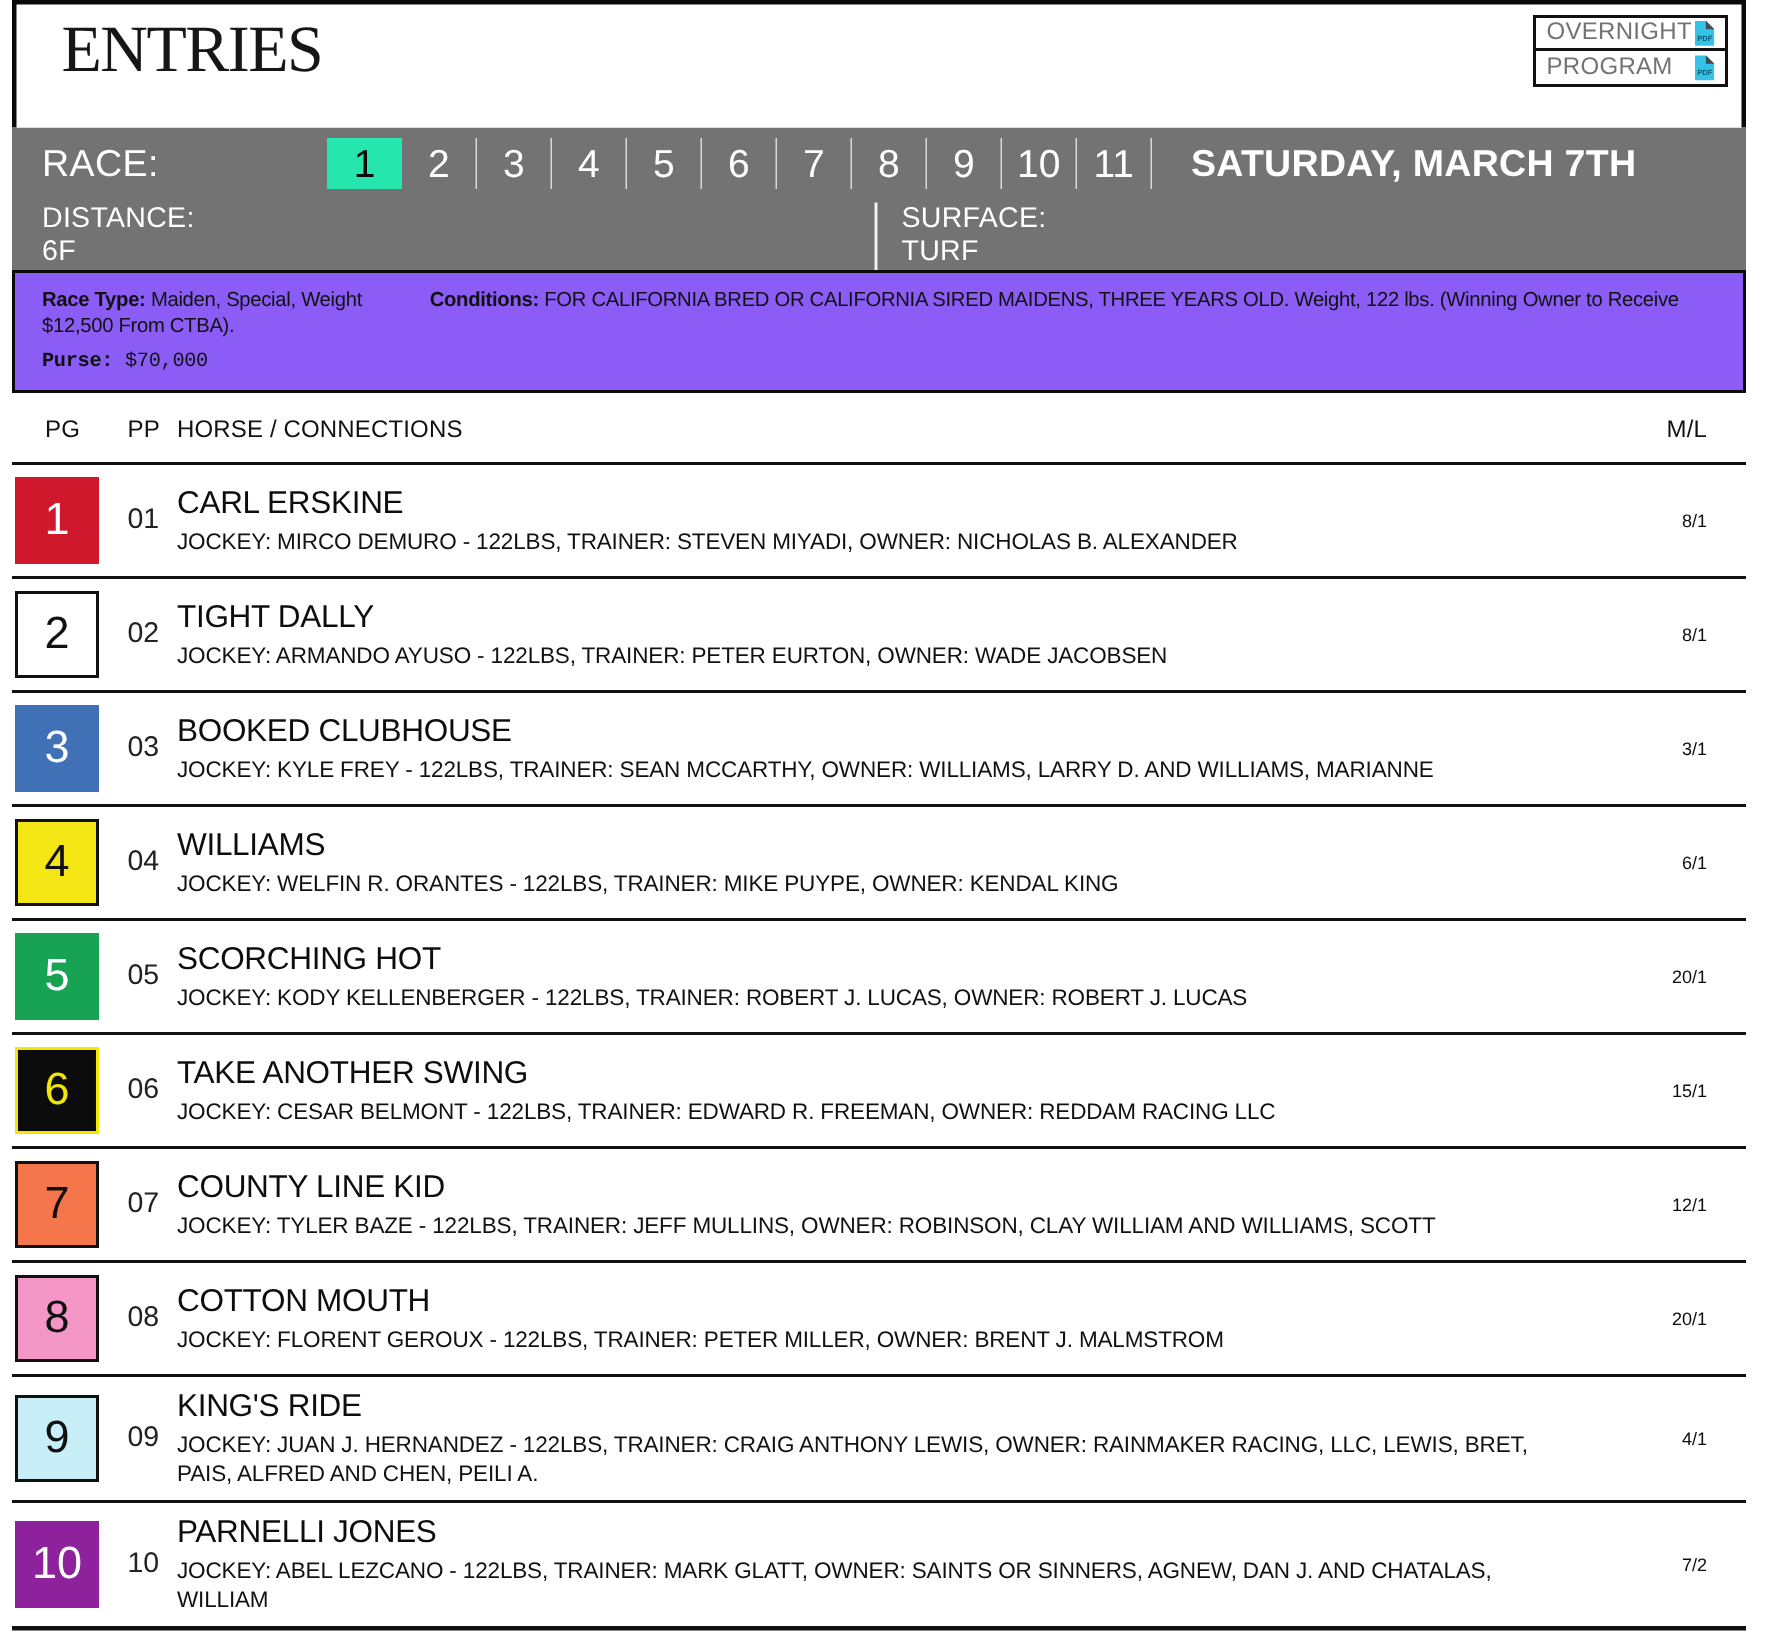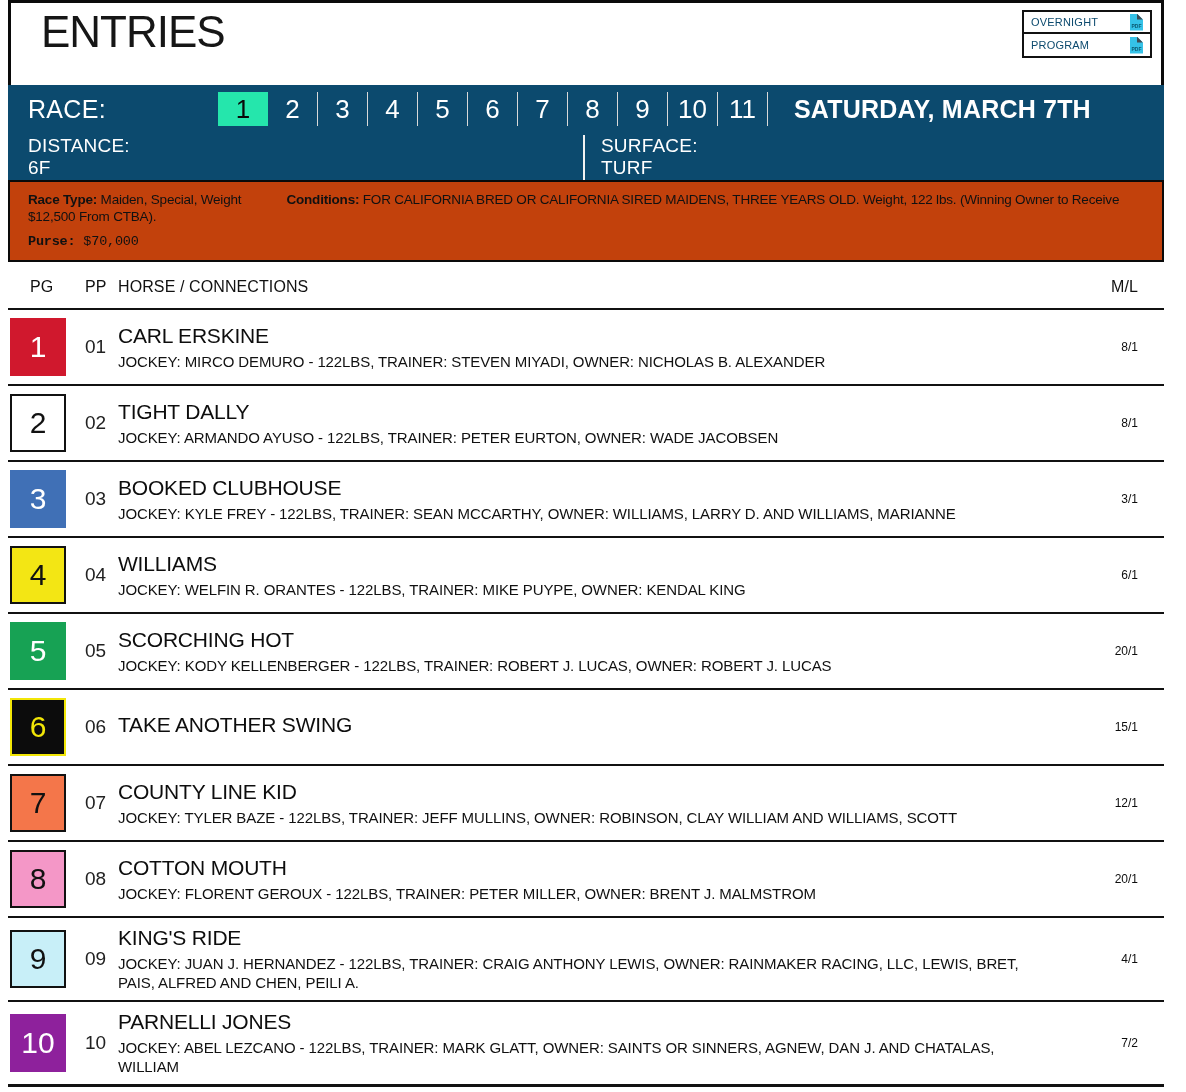--- a/index.html
+++ b/index.html
@@ -12,65 +12,65 @@
   .page { position:relative; width:1186px; height:1092px; }
 
   
   .top-box {
     margin-left:8px; width:1156px; height:85px;
     border:3px solid #0a0a0a; border-bottom:none;
     position:relative; background:#fff;
   }
   .title {
     position:absolute; left:30px; top:4px;
-    font-size:44px; font-weight:500; letter-spacing:-1px; color:#161616;
+    font-size:44px; font-weight:500; letter-spacing:-1px; color:#161616;font-family:Liberation Serif, serif;
   }
   .dl-buttons { position:absolute; right:9px; top:7px; width:130px; }
   .dl-btn {
     display:flex; align-items:center; justify-content:space-between;
     border:2px solid #111; height:24px; padding:0 7px; background:#fff; cursor:pointer;
   }
   .dl-btn + .dl-btn { border-top:none; }
-  .dl-label { font-size:11px; letter-spacing:0.2px; color:#0c4a6e; }
+  .dl-label { font-size:16px; letter-spacing:0.2px; color:#737373; }
   .pdf-icon {
     position:relative; width:13px; height:17px; background:#35c2e8; display:inline-block;
     clip-path:polygon(0 0, 7px 0, 13px 6px, 13px 17px, 0 17px);
   }
   .pdf-fold {
     position:absolute; top:0; right:0; width:6px; height:6px; background:#3f4b55;
     clip-path:polygon(0 0, 100% 100%, 0 100%);
   }
   .pdf-txt {
     position:absolute; bottom:2px; left:0; width:100%;
     font-size:5px; line-height:5px; color:#0b5a72; text-align:center; font-weight:bold;
   }
 
   
   .race-bar {
     margin-left:8px; width:1156px; height:95px;
-    background:#0c4a6e; color:#fff; padding-top:6px;
+    background:#737373; color:#fff; padding-top:6px;
   }
   .race-row1 { display:flex; align-items:center; height:36px; }
   .race-label { width:210px; padding-left:20px; font-size:25px; font-weight:500; letter-spacing:0.3px; }
   .race-tabs { display:flex; align-items:stretch; height:34px; }
   .race-tab {
     width:50px; height:34px; display:flex; align-items:center; justify-content:center;
     font-size:26px; color:#fff; cursor:pointer; border-right:1px solid #d9d9d9;
   }
   .race-tab.selected { border-right:none; color:#0a0a0a; }
   .race-date { margin-left:26px; font-size:25px; font-weight:bold; letter-spacing:0.2px; }
   .race-row2 { display:flex; margin-top:8px; height:45px; }
   .race-col.distance { width:575px; padding-left:20px; }
   .race-col.surface  { border-left:2px solid #f2f2f2; padding-left:16px; flex:1; }
   .race-col div { font-size:19px; line-height:22px; font-weight:500; letter-spacing:0.2px; }
 
   
   .conditions-box {
     margin-left:8px; width:1156px; min-height:52px;
-    border:2px solid #0a0a0a; padding:9px 18px 10px; background:#c2410c;
+    border:2px solid #0a0a0a; padding:9px 18px 10px; background:#8b5cf6;
   }
   .cond-line1, .cond-line2 { font-size:13.5px; letter-spacing:-0.2px; line-height:17px; color:#111; }
   .cond-line2 { margin-top:8px;font-family:Liberation Mono, monospace; }
   .b { font-weight:bold; }
   .cond-gap { display:inline-block; width:38px; }
 
   
   .thead, .tfoot {
     margin-left:8px; width:1156px; display:flex; align-items:center;
     font-size:16px; letter-spacing:0.1px; color:#111;
@@ -232,20 +232,21 @@
     </div>
     <div class="cell-ml">20/1</div>
   </div>
       <div class="row">
     <div class="cell-pg">
       <div class="badge" style="background: rgb(12, 12, 12); color: rgb(242, 230, 7); border: 2px solid rgb(242, 230, 7);">6</div>
     </div>
     <div class="cell-pp">06</div>
     <div class="cell-horse">
       <div class="horse-name">TAKE ANOTHER SWING</div>
+      <div class="horse-details">JOCKEY: CESAR BELMONT - 122LBS, TRAINER: EDWARD R. FREEMAN, OWNER: REDDAM RACING LLC</div>
     </div>
     <div class="cell-ml">15/1</div>
   </div>
       <div class="row">
     <div class="cell-pg">
       <div class="badge" style="background: rgb(244, 118, 74); color: rgb(17, 17, 17); border: 2px solid rgb(17, 17, 17);">7</div>
     </div>
     <div class="cell-pp">07</div>
     <div class="cell-horse">
       <div class="horse-name">COUNTY LINE KID</div>

